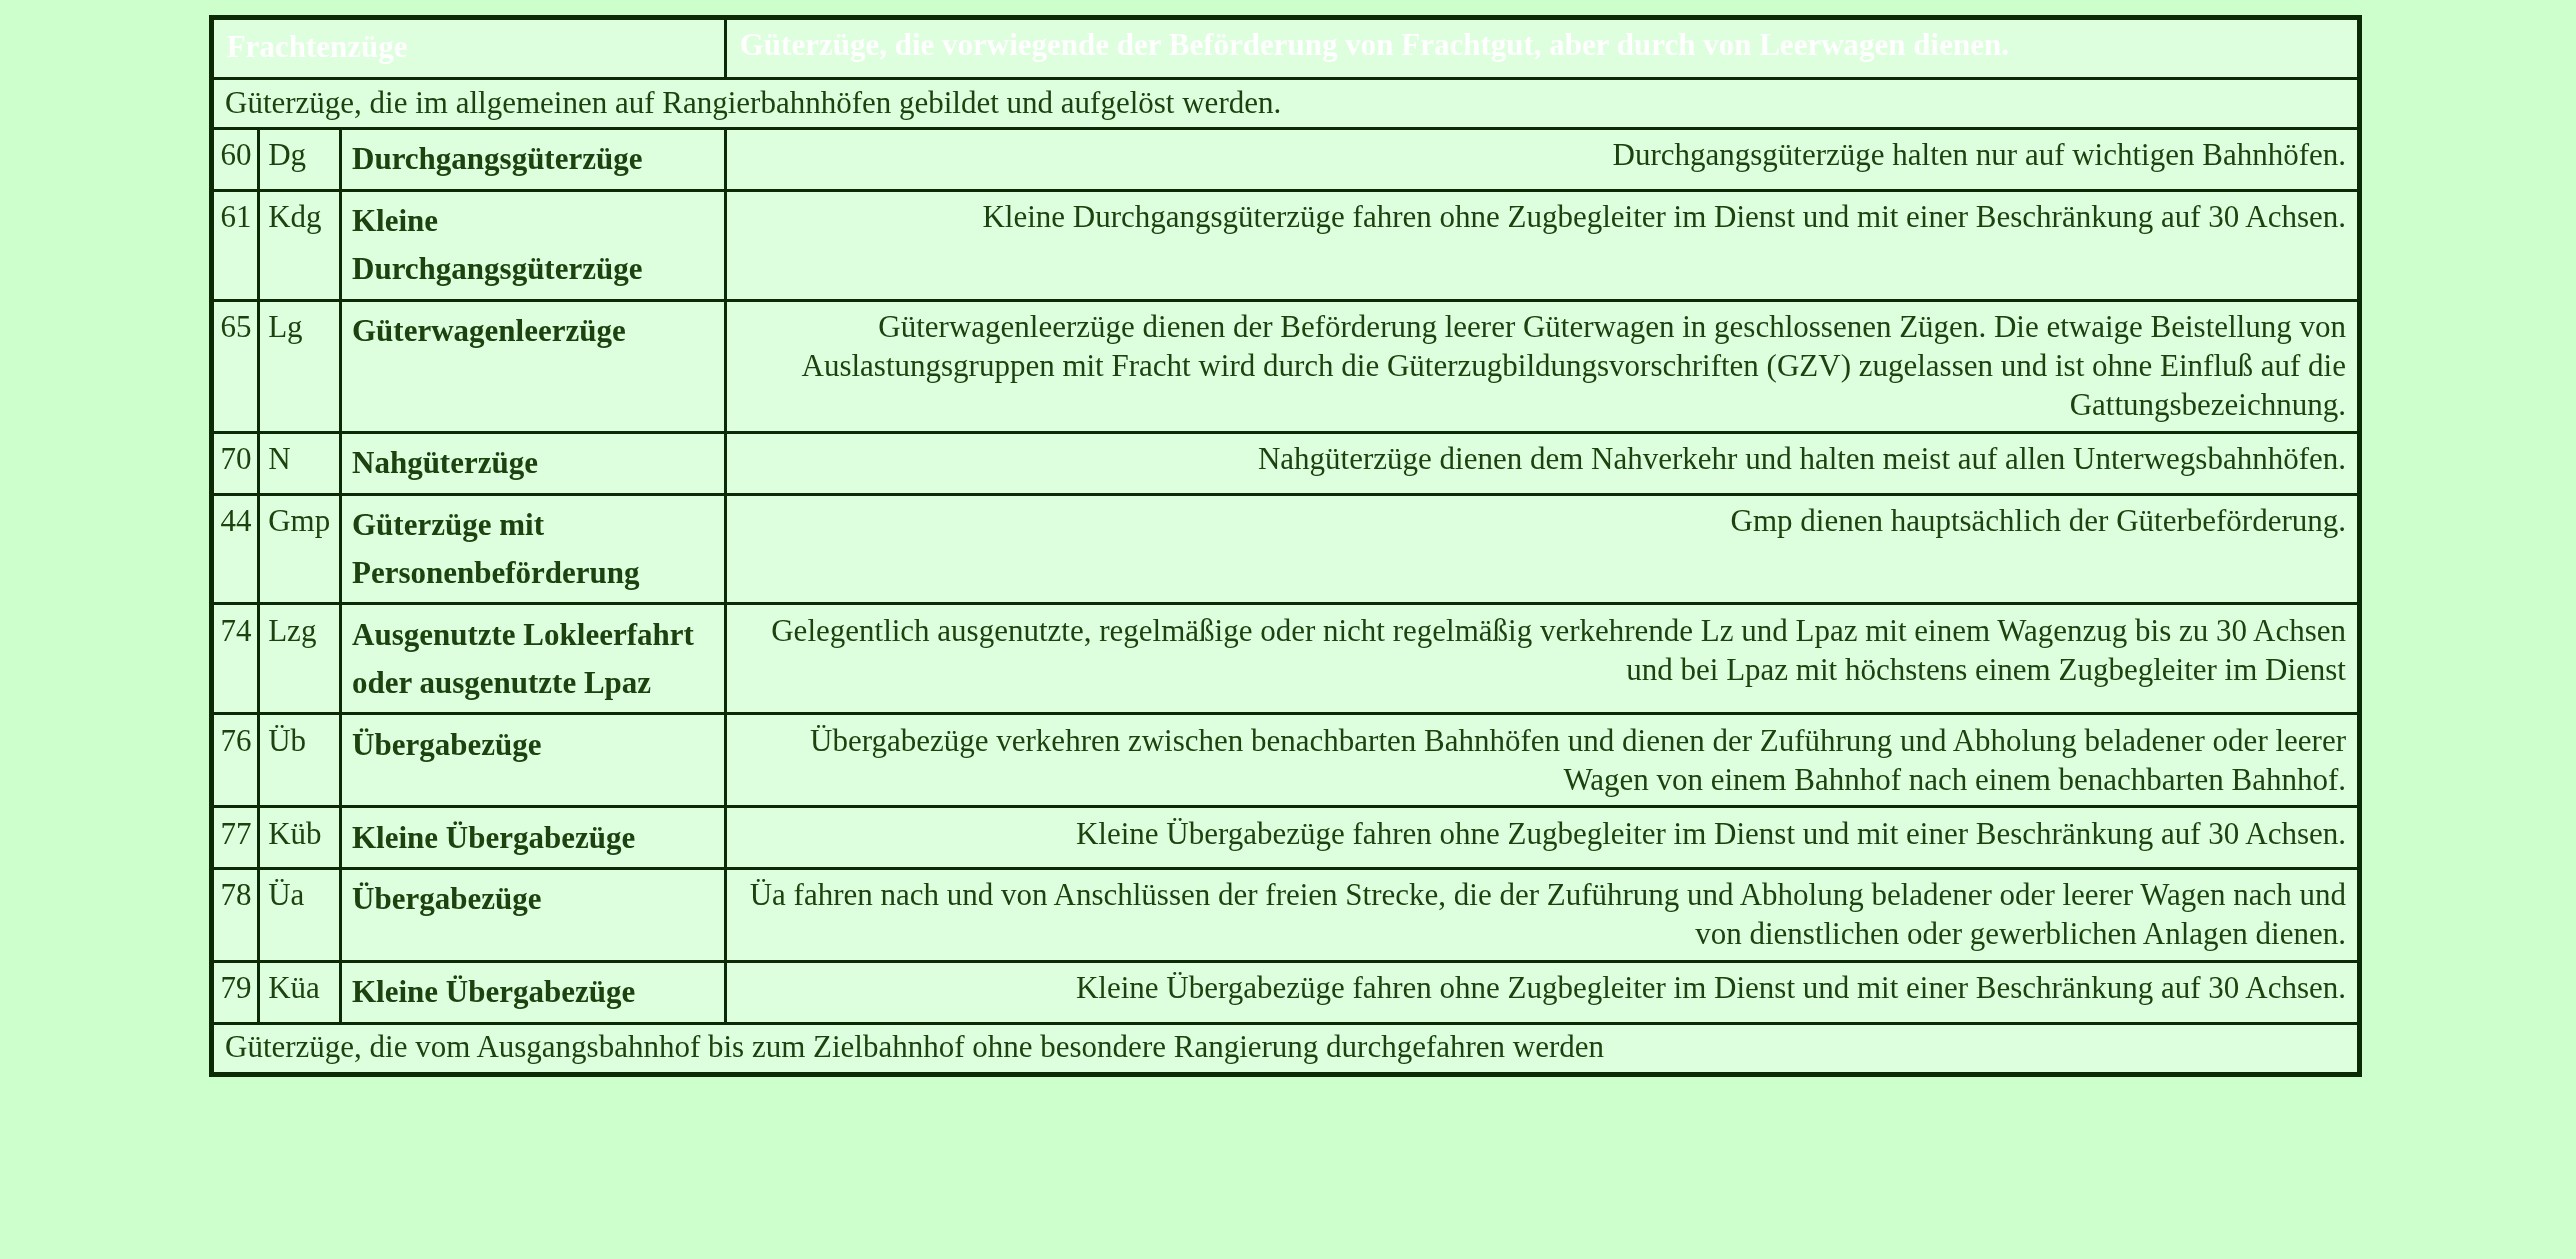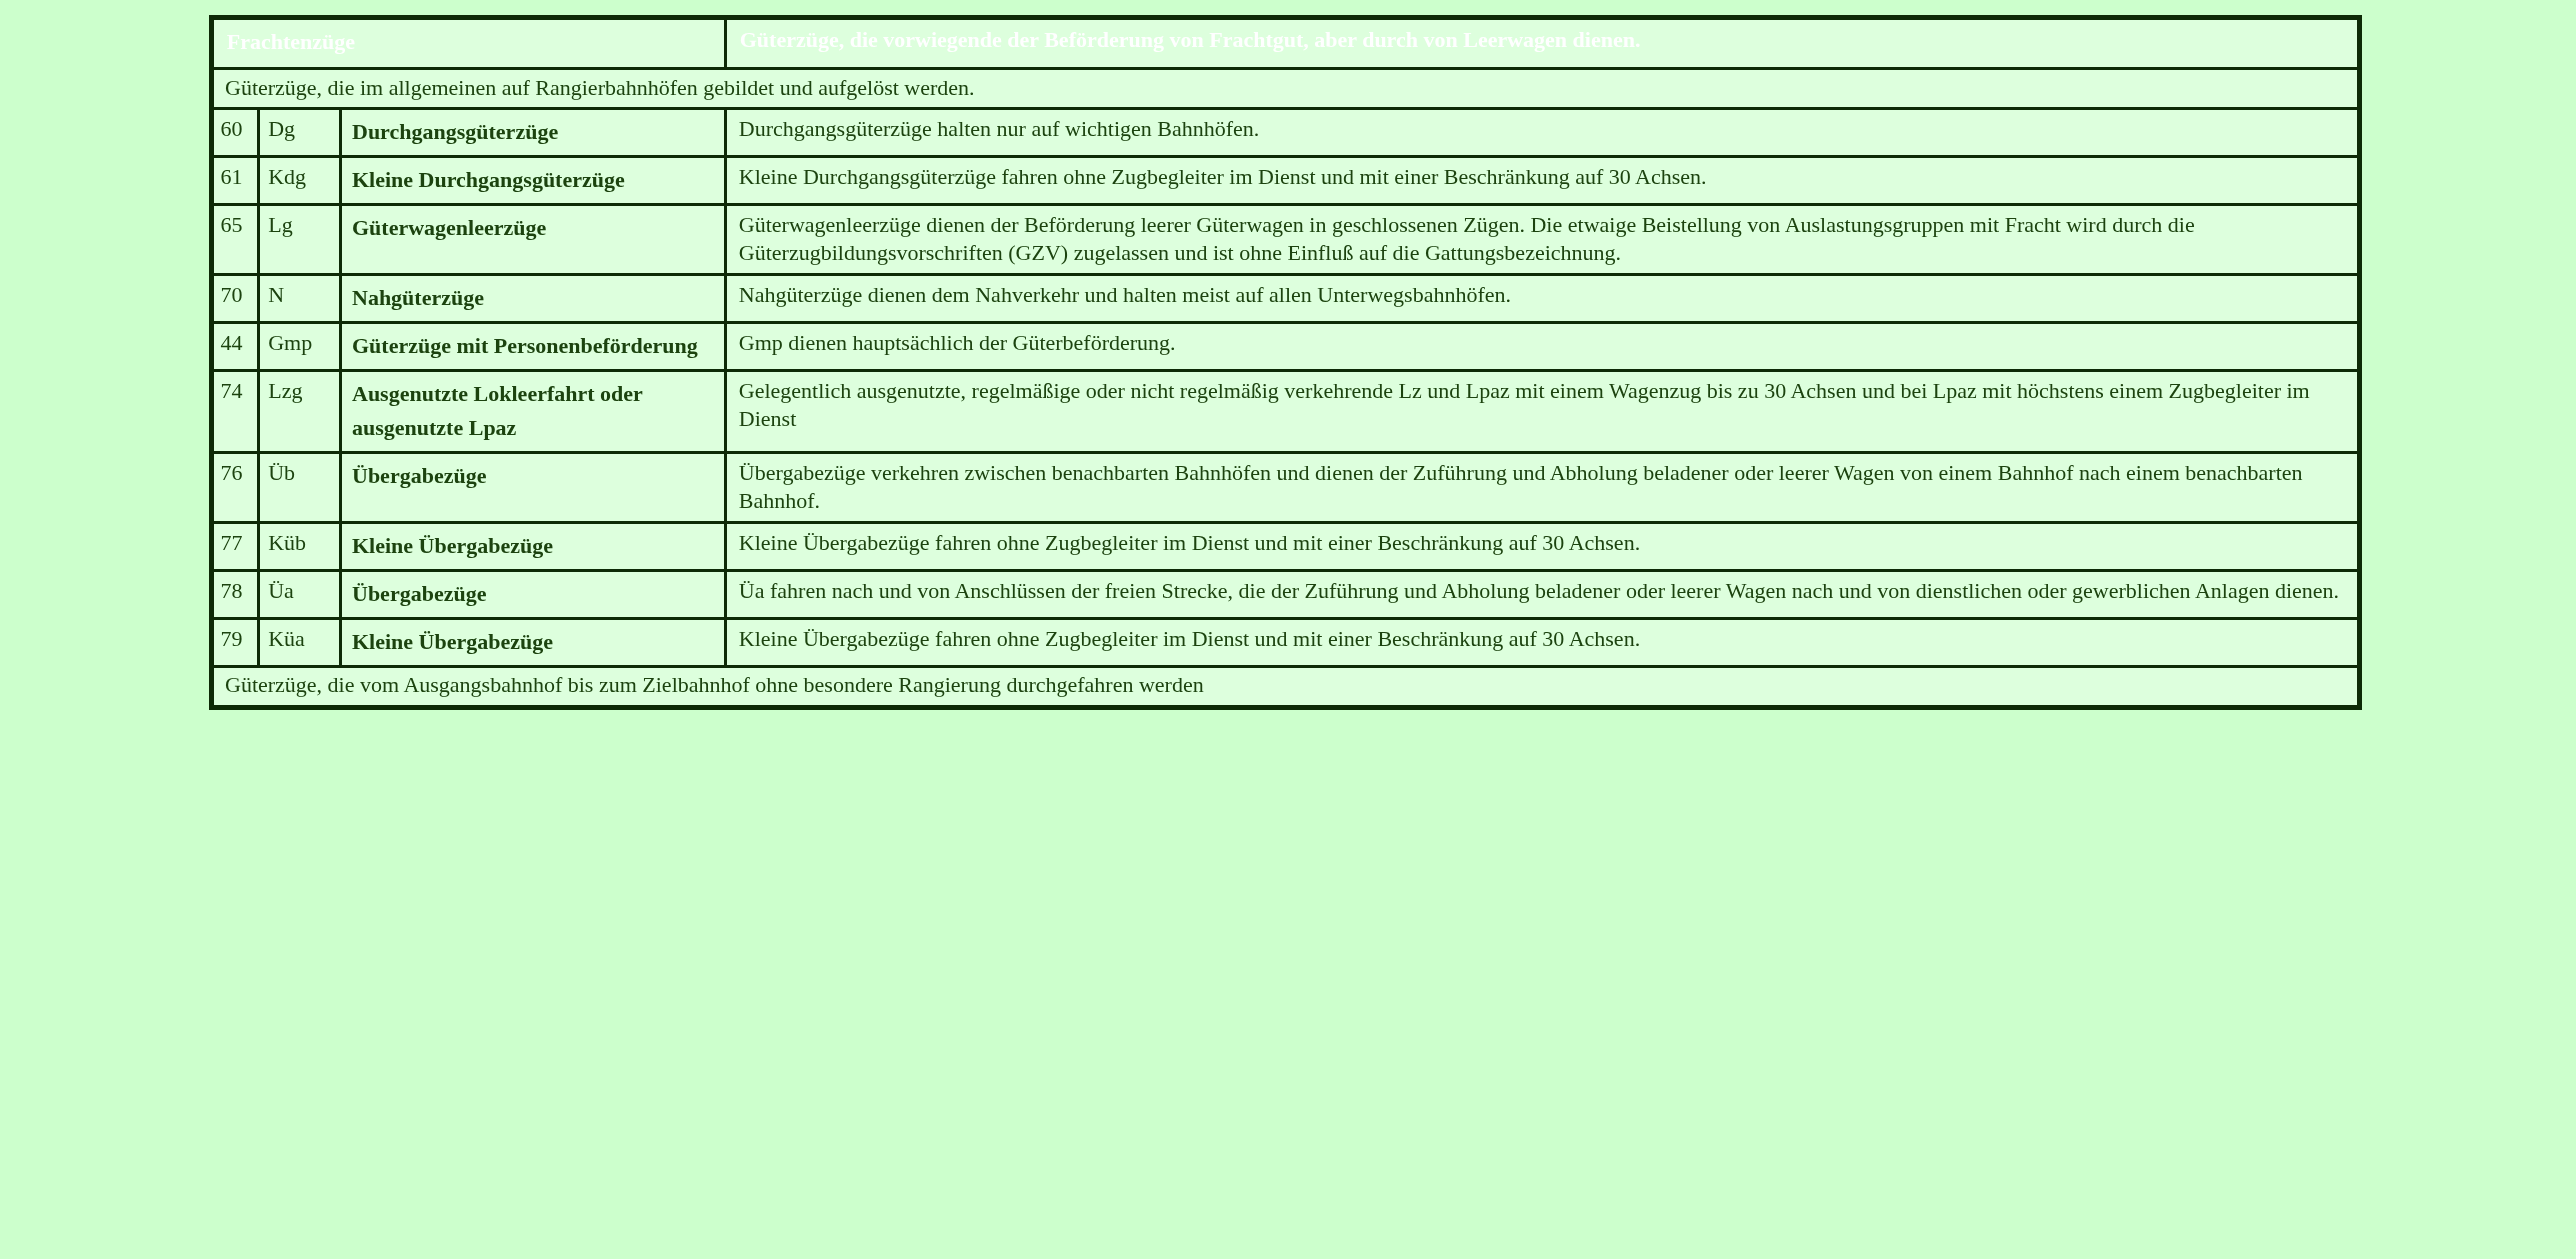--- a/index.html
+++ b/index.html
@@ -18,21 +18,21 @@
     border-collapse: collapse;
     table-layout: fixed;
     width: 2153px;
     margin: 14.5px 0 0 209px;
     border: 5.4px solid var(--border-color, #0d2a06);
   }
   table.freight td {
     border: 3.6px solid var(--border-color, #0d2a06);
     vertical-align: top;
     background: var(--cell-bg, #ddffdd);
-    font-size: 22px;
+    font-size: 31px;
   }
   td.title-cell {
     background: var(--dark-green, #2b5e14);
     color: #ffffff;
     font-size: 49px;
     font-weight: bold;
     padding: 9px 12.7px 12.7px;
     vertical-align: middle;
   }
   td.subtitle-cell {
@@ -58,20 +58,21 @@
     line-height: 1.26;
   }
   td.name-cell {
     font-weight: bold;
     padding: 5.4px 7.3px 5.4px 10px;
     line-height: 1.55;
   }
   td.desc-cell {
     padding: 5.4px 11px 6.4px 11.8px;
     line-height: 1.26;
+    text-align: right;
   }
 </style>
 </head>
 <body>
 
 <table class="freight">
   <colgroup>
     <col style="width:47px">
       <col style="width:82px">
       <col style="width:385px">

